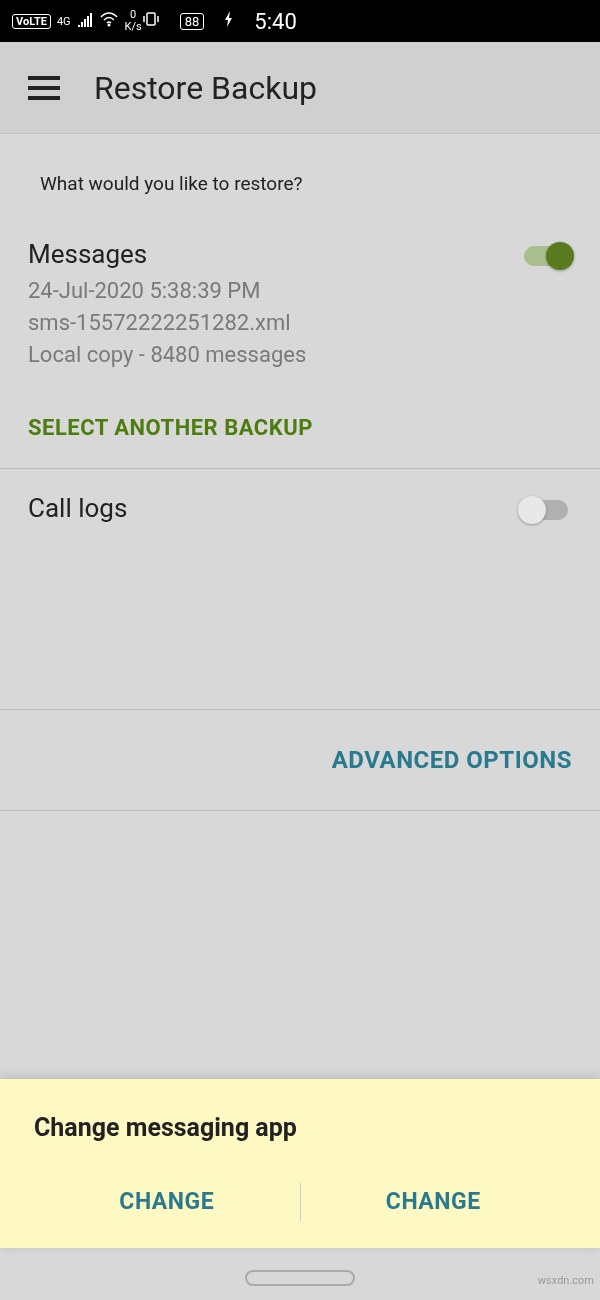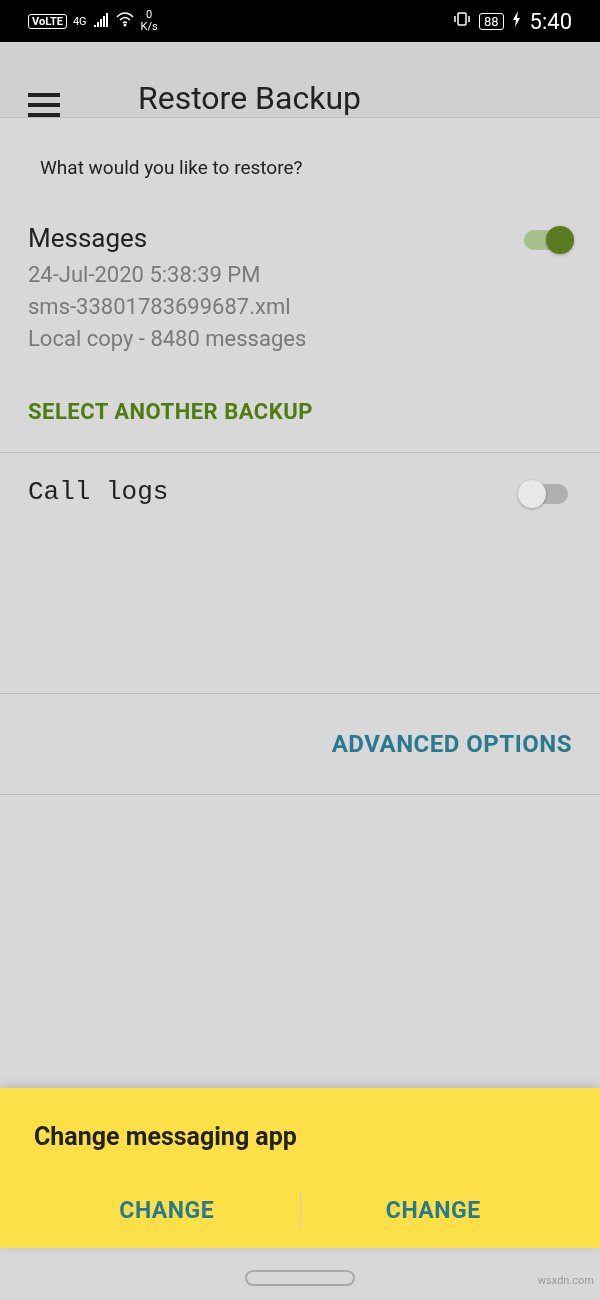--- a/index.html
+++ b/index.html
@@ -1,25 +1,25 @@
 <!DOCTYPE html>
 <html><head>
   <meta charset="utf-8">
   <style>
     * { margin: 0; padding: 0; box-sizing: border-box; }
     body { font-family: Roboto, -apple-system, sans-serif; width: 600px; height: 1300px; background: #d8d8d8; overflow: hidden; position: relative; }
     
-    .status-bar { height: 42px; background: #000; display: flex; align-items: center; justify-content: space-between; padding: 0 28px; color: #fff; font-size: 16px; }
+    .status-bar { height: 42px; background: #000; display: flex; align-items: center; justify-content: flex-start; padding: 0 12px; color: #fff; font-size: 16px; }
     .status-left { display: flex; align-items: center; gap: 6px; }
-    .status-right { display: flex; align-items: center; gap: 8px; }
+    .status-right { display: flex; align-items: center; gap: 20px; }
     .volte-badge { border: 1.5px solid #fff; border-radius: 3px; padding: 0 3px; font-size: 11px; font-weight: bold; }
     .net-speed { display: flex; flex-direction: column; align-items: center; font-size: 11px; line-height: 1.1; }
     .battery-box { border: 1.5px solid #fff; border-radius: 3px; padding: 0 4px; font-size: 13px; }
     
-    .app-bar { height: 76px; background: #d0d0d0; display: flex; align-items: flex-end; padding: 0 28px; gap: 78px; border-bottom: 1px solid #c0c0c0; }
+    .app-bar { height: 92px; background: #d0d0d0; display: flex; align-items: center; padding: 0 28px; gap: 34px; border-bottom: 1px solid #c0c0c0; }
     .hamburger { display: flex; flex-direction: column; gap: 6px; cursor: pointer; }
     .hamburger span { width: 32px; height: 4px; background: #222; }
     .app-title { font-size: 32px; color: #222; font-weight: 400; }
     
     .content { background: #d8d8d8; }
     .section-heading { font-size: 19px; color: #222; padding: 38px 40px 20px; }
     
     .item { padding: 24px 28px; position: relative; }
     .item-title { font-size: 26px; color: #222; margin-bottom: 6px; }
     .item-meta { font-size: 22px; color: #7a7a7a; line-height: 1.45; }
@@ -32,21 +32,21 @@
     .toggle.off .toggle-track { background: #b0b0b0; }
     .toggle.off .toggle-thumb { background: #e8e8e8; left: -2px; }
     
     .link-btn { color: #4d7c0f; font-size: 22px; font-weight: 700; letter-spacing: 0.5px; padding: 20px 28px 28px; cursor: pointer; }
     
     .divider { height: 1px; background: #bababa; }
     
     .advanced-row { text-align: right; padding: 36px 28px; border-top: 1px solid #bababa; border-bottom: 1px solid #bababa; }
     .advanced-link { color: #2a7a8f; font-size: 24px; font-weight: 700; letter-spacing: 0.5px; cursor: pointer; margin-top: 42px; }
     
-    .dialog { position: absolute; bottom: 52px; left: 0; right: 0; background: #fde047; padding: 34px 34px 4px; box-shadow: 0 -2px 10px rgba(0,0,0,0.15); }
+    .dialog { position: absolute; bottom: 52px; left: 0; right: 0; background: #fef9c3; padding: 34px 34px 13px; box-shadow: 0 -2px 10px rgba(0,0,0,0.15); }
     .dialog-title { font-size: 25px; font-weight: 700; color: #222; margin-bottom: 26px; }
     .dialog-body { font-size: 22px; color: #333; line-height: 1.4; }
     .dialog-body p { margin-bottom: 22px; }
     .dialog-actions { display: flex; margin-top: 12px; }
     .dialog-btn { flex: 1; text-align: center; color: #2a7a8f; font-size: 23px; font-weight: 700; padding: 20px 0; cursor: pointer; letter-spacing: 0.5px; }
     .dialog-sep { width: 1px; height: 38px; background: #ccc; align-self: center; }
     
     .nav-pill { position: absolute; bottom: 14px; left: 50%; transform: translateX(-50%); width: 110px; height: 16px; border: 2px solid #aaa; border-radius: 12px; background: transparent; }
     
     .watermark { position: absolute; bottom: 13px; right: 6px; font-size: 11px; color: #999; }
@@ -99,32 +99,32 @@
   </div>
   <div class="app-title">Restore Backup</div>
 </div>
 
 <div class="content">
   <div class="section-heading">What would you like to restore?</div>
 
   <div class="item">
     <div class="item-title">Messages</div>
     <div class="item-meta">24-Jul-2020 5:38:39 PM</div>
-    <div class="item-meta">sms-33801783699687.xml</div>
+    <div class="item-meta">sms-15572222251282.xml</div>
     <div class="item-meta">Local copy - 8480 messages</div>
     <div class="toggle on">
       <div class="toggle-track"></div>
         <div class="toggle-thumb"></div>
     </div>
   </div>
   <div class="link-btn">SELECT ANOTHER BACKUP</div>
 
   <div class="divider"></div>
 
-  <div class="item" style="padding-bottom:180px;font-family:Liberation Mono, monospace;">
+  <div class="item" style="padding-bottom:180px;">
     <div class="item-title">Call logs</div>
     <div class="toggle off">
       <div class="toggle-track"></div>
         <div class="toggle-thumb"></div>
     </div>
   </div>
 
   <div class="advanced-row">
     <span class="advanced-link">ADVANCED OPTIONS</span>
   </div>

